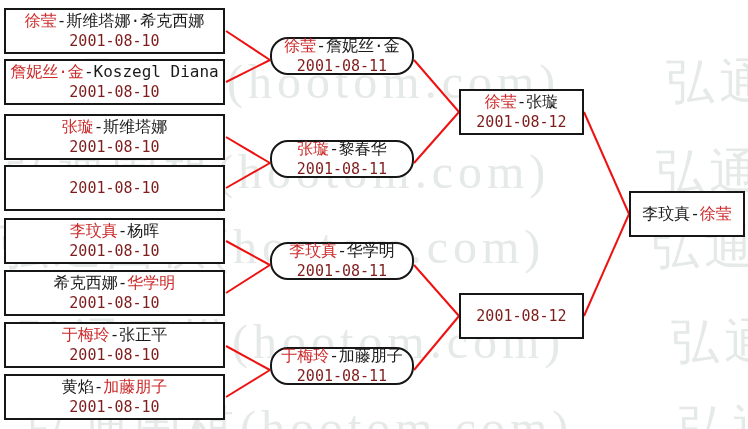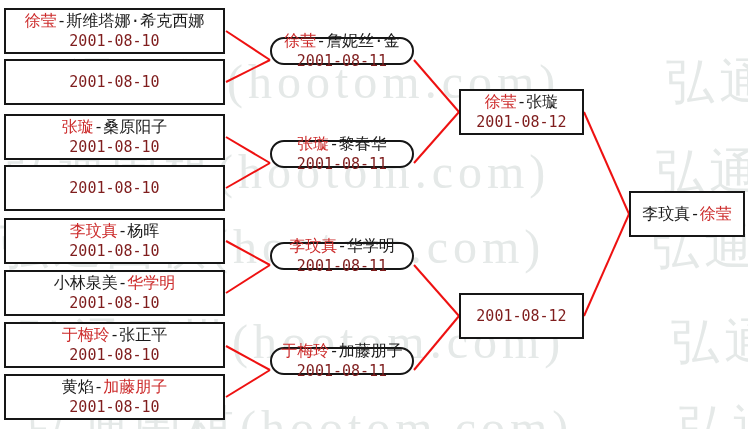--- a/index.html
+++ b/index.html
@@ -16,21 +16,21 @@
   }
   
   #wires{position:absolute;left:0;top:0;z-index:1;}
   
   .box{
     position:absolute;background:#ffffff;border:2px solid #161616;
     display:flex;flex-direction:column;justify-content:center;align-items:center;
     z-index:2;box-sizing:border-box;text-align:center;line-height:20px;
   }
   .r1{left:4px;width:221px;height:46px;}
-  .r2{left:270px;width:144px;height:28px;border-radius:18px;}
+  .r2{left:270px;width:144px;height:38px;border-radius:18px;}
   .r3{left:459px;width:125px;height:46px;}
   .r4{left:629px;width:116px;height:46px;}
   .names{font-size:16px;color:#1a1a1a;white-space:nowrap;}
   .date{font-size:15px;color:#7f1d1d;white-space:nowrap;}
   .win{color:var(--win-color,#cc2a2a);}
 </style>
 </head>
 <body>
 
 <div id="canvas">
@@ -56,35 +56,36 @@
     <line x1="414" y1="370" x2="459" y2="316" stroke-width="2" stroke="#ee1111"></line>
     <line x1="584" y1="112" x2="629" y2="214" stroke-width="2" stroke="#ee1111"></line>
     <line x1="584" y1="316" x2="629" y2="214" stroke-width="2" stroke="#ee1111"></line>
   </svg>
 
   <div class="box r1" style="top:8px">
     <div class="names"><span class="p1 win">徐莹</span><span>-</span><span class="p2">斯维塔娜·希克西娜</span></div>
     <div class="date">2001-08-10</div>
   </div>
   <div class="box r1" style="top:59px">
+    <div class="names"><span class="p1 win">詹妮丝·金</span><span>-</span><span class="p2">Koszegl Diana</span></div>
     <div class="date">2001-08-10</div>
   </div>
   <div class="box r1" style="top:114px">
-    <div class="names"><span class="p1 win">张璇</span><span>-</span><span class="p2">桑原阳子</span></div>
+    <div class="names"><span class="p1 win">张璇</span><span>-</span><span class="p2">斯维塔娜</span></div>
     <div class="date">2001-08-10</div>
   </div>
   <div class="box r1" style="top:165px">
     <div class="date">2001-08-10</div>
   </div>
   <div class="box r1" style="top:218px">
     <div class="names"><span class="p1 win">李玟真</span><span>-</span><span class="p2">杨晖</span></div>
     <div class="date">2001-08-10</div>
   </div>
   <div class="box r1" style="top:270px">
-    <div class="names"><span class="p1">小林泉美</span><span>-</span><span class="p2 win">华学明</span></div>
+    <div class="names"><span class="p1">希克西娜</span><span>-</span><span class="p2 win">华学明</span></div>
     <div class="date">2001-08-10</div>
   </div>
   <div class="box r1" style="top:322px">
     <div class="names"><span class="p1 win">于梅玲</span><span>-</span><span class="p2">张正平</span></div>
     <div class="date">2001-08-10</div>
   </div>
   <div class="box r1" style="top:374px">
     <div class="names"><span class="p1">黄焰</span><span>-</span><span class="p2 win">加藤朋子</span></div>
     <div class="date">2001-08-10</div>
   </div>

